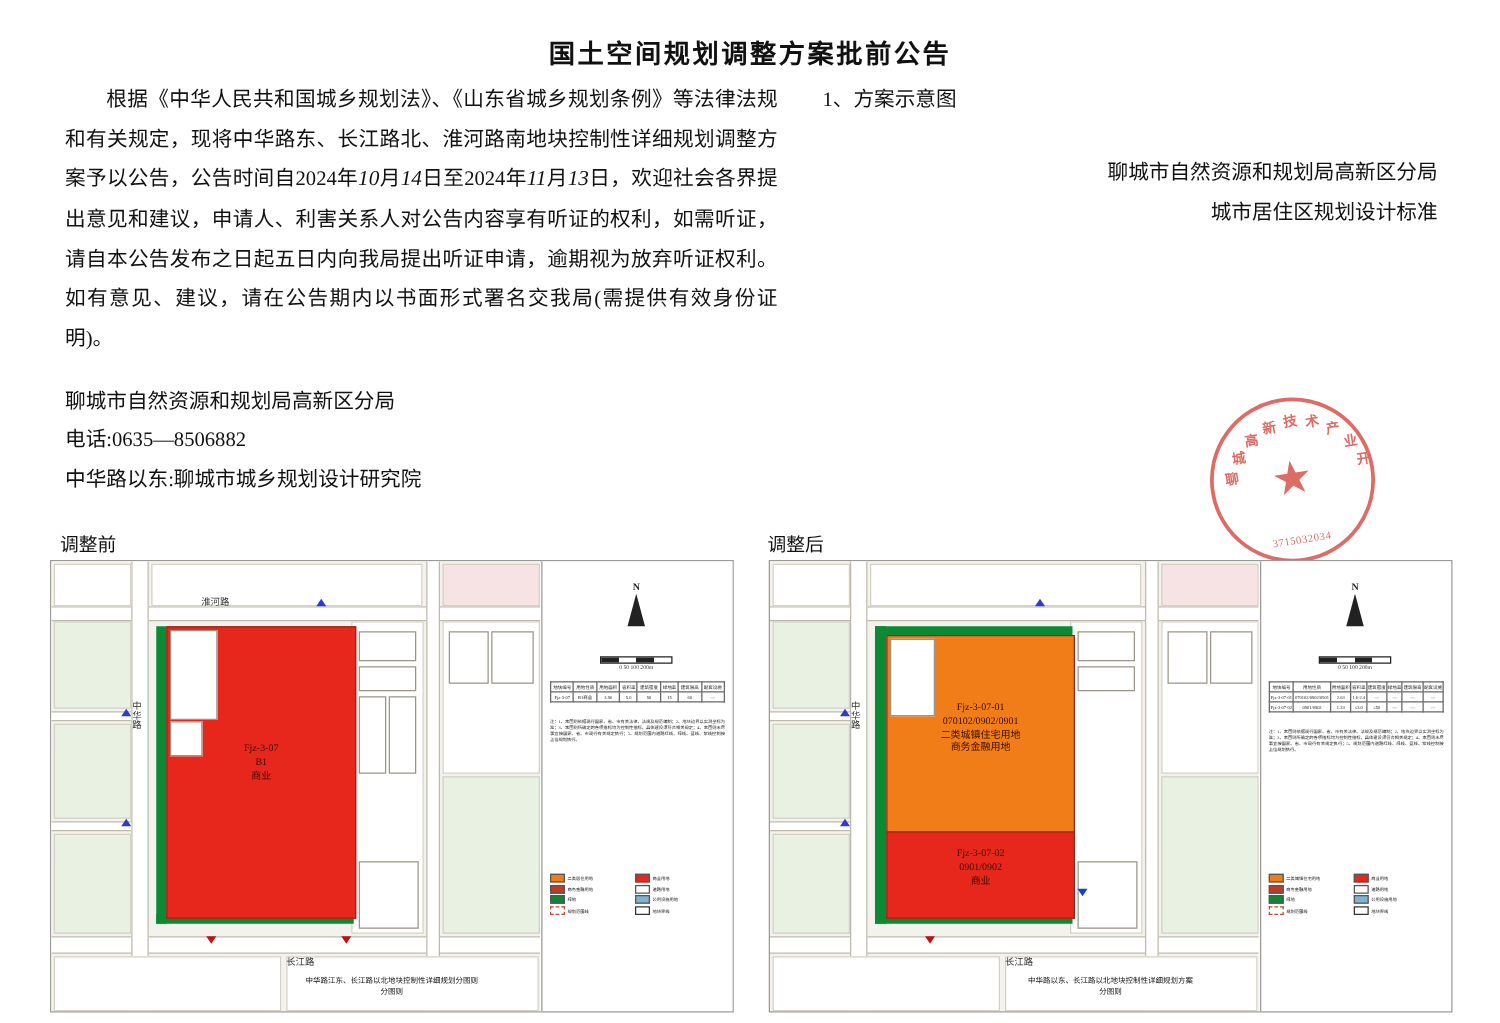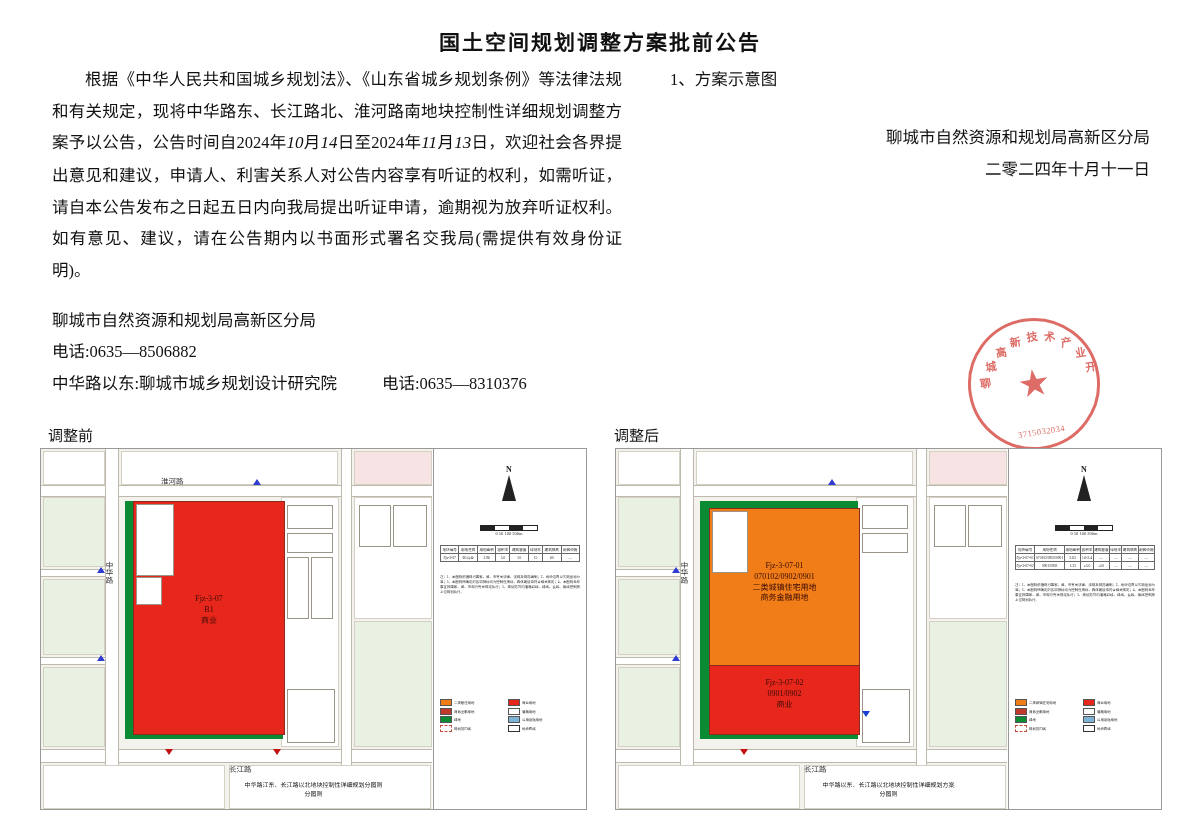--- a/index.html
+++ b/index.html
@@ -24,21 +24,21 @@
     text-align: center;
     font-size: 21px;
     font-weight: bold;
     letter-spacing: 2px;
     padding-top: 26px;
     padding-bottom: 8px;
   }
   .columns {
     display: flex;
     padding: 0 36px 0 52px;
-    gap: 38px;
+    gap: 26px;
   }
   .col-left {
     width: 570px;
     flex: 0 0 570px;
   }
   .col-right {
     flex: 1 1 auto;
     padding-left: 10px;
   }
   .para {
@@ -314,32 +314,31 @@
       </div>
 
       <div class="para block-gap">聊城市自然资源和规划局高新区分局</div>
 
       <div class="contact-line">
         <div class="tel">电话:0635—8506882</div>
       </div>
 
       <div class="contact-line">
         <div class="lbl">中华路以东:聊城市城乡规划设计研究院</div>
-        <div class="tel">电话:0635—8310376</div>
       </div>
     </div>
 
     <div class="col-right">
       <div class="right-note">
         <div class="ritem">1、方案示意图</div>
       </div>
 
       <div class="sign">
         <div>聊城市自然资源和规划局高新区分局</div>
-        <div>二零二四年十月十一日</div>
+        <div>城市居住区规划设计标准</div>
       </div>
     </div>
   </div>
 
   <div class="stamp">
     <div class="star">★</div>
     <div class="arc">
       <span style="transform:rotate(-72deg) translate(0,-56px) rotate(72deg);">聊</span>
       <span style="transform:rotate(-54deg) translate(0,-56px) rotate(54deg);">城</span>
       <span style="transform:rotate(-36deg) translate(0,-56px) rotate(36deg);">高</span>

